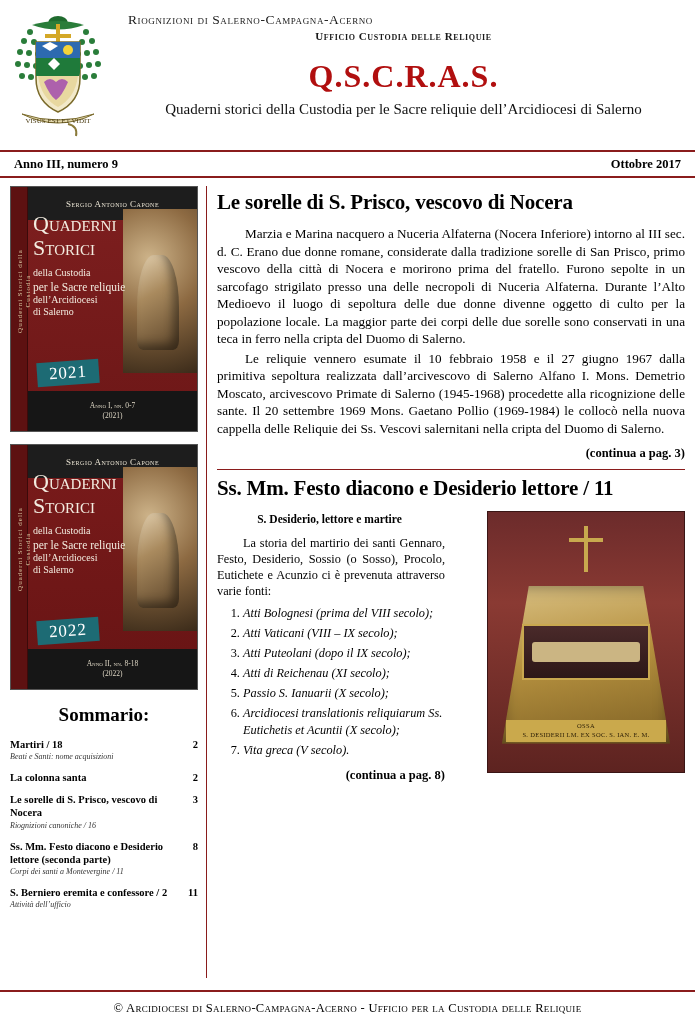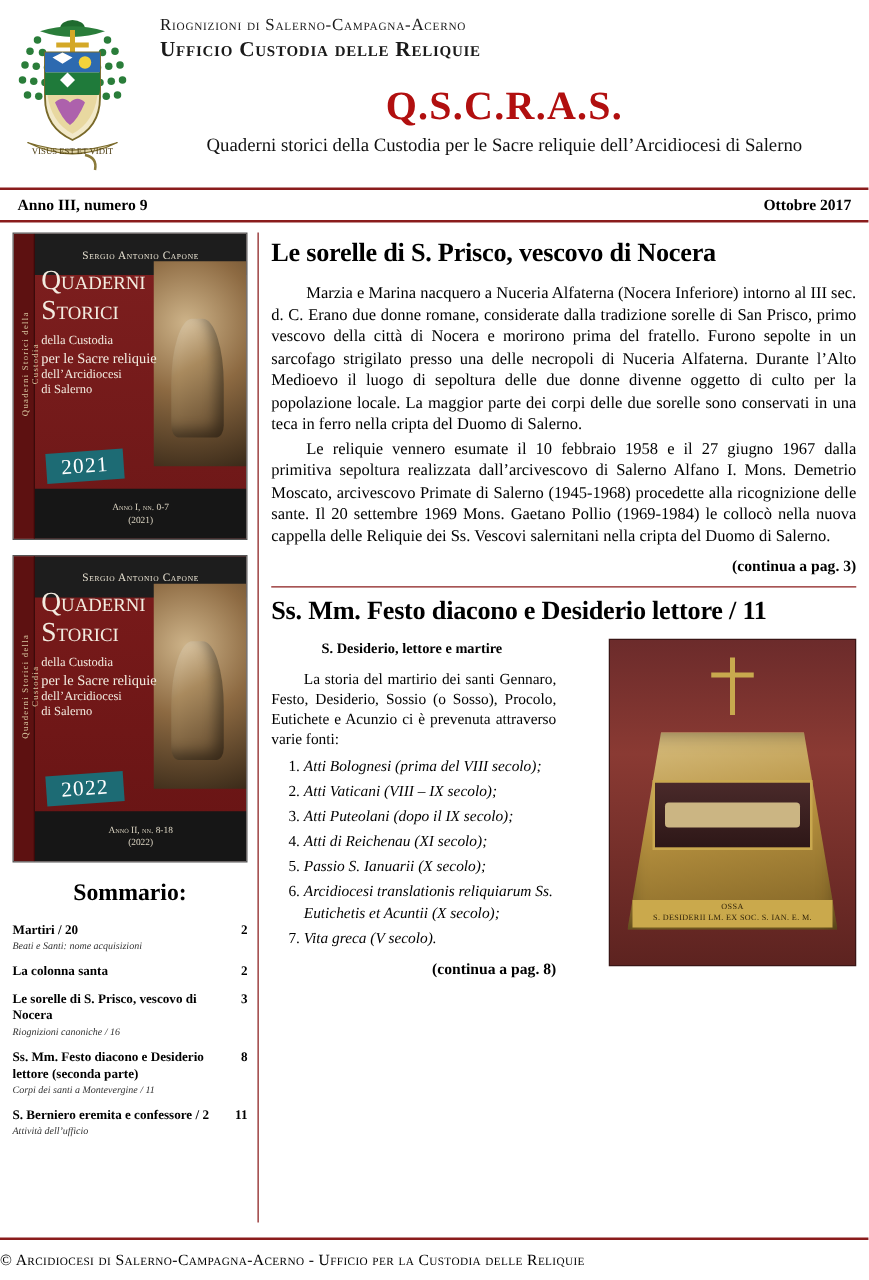--- a/index.html
+++ b/index.html
@@ -37,24 +37,25 @@
     font-family: "Liberation Serif", serif;
     font-variant: small-caps;
     font-size: 13.5px;
     letter-spacing: 0.6px;
     color: #1a1a1a;
   }
   .arch-line2 {
     font-family: "Liberation Serif", serif;
     font-variant: small-caps;
     font-weight: bold;
-    font-size: 17px;
+    font-size: 11px;
     letter-spacing: 0.6px;
     color: #1a1a1a;
     margin-top: 2px;
+    text-align: center;
   }
   .qscras {
     text-align: center;
     color: #b10f0f;
     font-family: "Liberation Serif", serif;
     font-variant: small-caps;
     font-weight: bold;
     font-size: 32px;
     letter-spacing: 1px;
     margin-top: 16px;
@@ -344,20 +345,21 @@
   .photo-caption .nm { font-style: normal; }
 
   
   .footer {
     position: absolute;
     left: 0; right: 0; bottom: 0;
     height: 34px;
     border-top: 2px solid #8a1c1c;
     display: flex;
     align-items: center;
+    justify-content: center;
     font-variant: small-caps;
     font-size: 12.5px;
     letter-spacing: .3px;
   }
   .clear { clear: both; }
 </style>
 </head>
 <body>
 
 <div class="page">
@@ -474,21 +476,21 @@
         <div class="bottomband">
           <div>Anno II, nn. 8-18</div>
           <div>(2022)</div>
         </div>
       </div>
 
       <div class="sommario-title">Sommario:</div>
 
       <div class="toc">
         <div class="toc-item">
-          <span class="t">Martiri / 20</span>
+          <span class="t">Martiri / 18</span>
           <span class="sub">Beati e Santi: nome acquisizioni</span>
           <span class="pg">2</span>
         </div>
         <div class="toc-item">
           <span class="t">La colonna santa</span>
           <span class="pg">2</span>
         </div>
         <div class="toc-item">
           <span class="t">Le sorelle di S. Prisco, vescovo di Nocera</span>
           <span class="sub">Riognizioni canoniche / 16</span>

